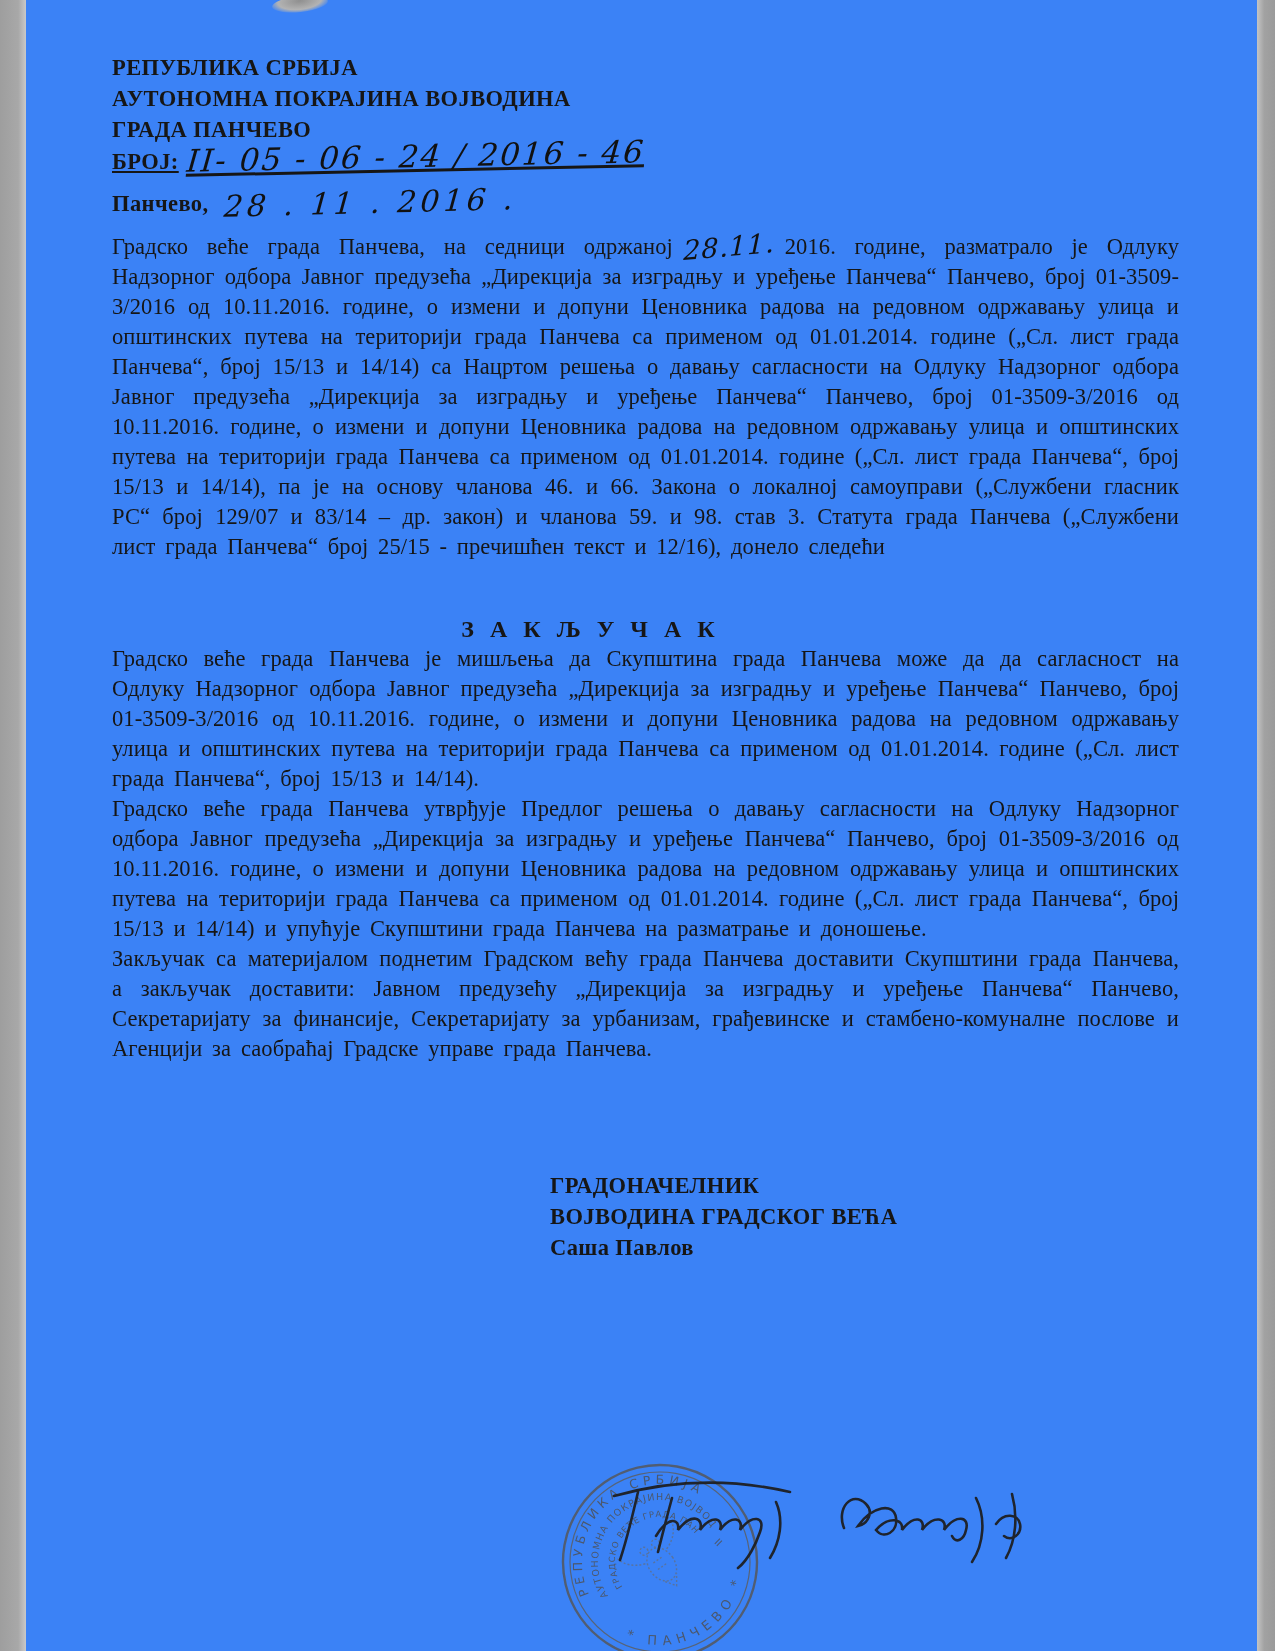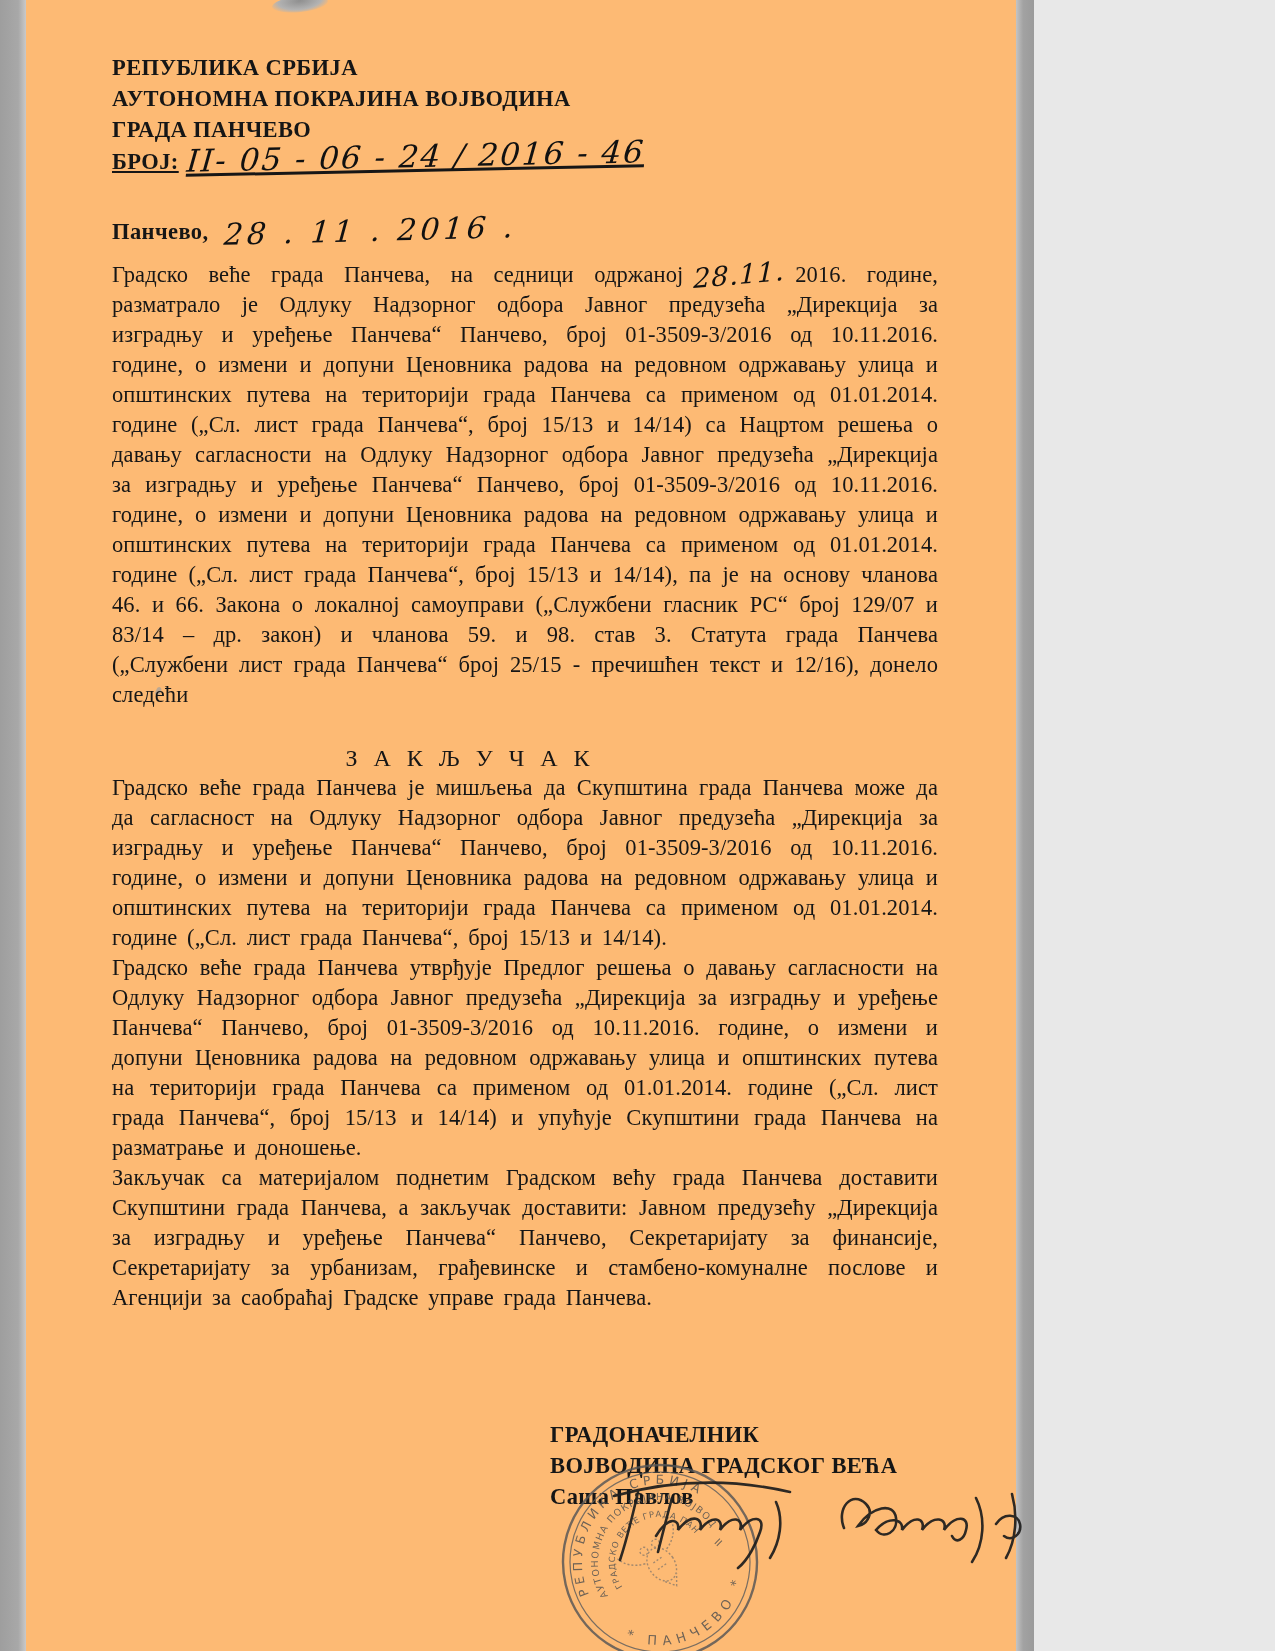--- a/index.html
+++ b/index.html
@@ -1,19 +1,19 @@
 <!DOCTYPE html>
 <html lang="sr"><head>
 <meta charset="utf-8">
 <style>
   html,body{margin:0;padding:0;background:#e8e8e8;}
   .page{
     position:relative;
-    width:1034px;height:1651px;
-    background:#fdba74;
+    width:1275px;height:1651px;
+    background:#3b82f6;
     overflow:hidden;
     font-family:"Liberation Serif", serif;
     color:#161616;
   }
   .scan-edge-left{
     position:absolute;left:0;top:0;width:26px;height:100%;
     background:linear-gradient(90deg,#9e9e9e 0%,#a8a8a8 70%,#c9c9c9 100%);
   }
   .scan-edge-right{
     position:absolute;right:0;top:0;width:18px;height:100%;
@@ -28,21 +28,21 @@
   .artifact-dot{
     position:absolute;left:156px;top:687px;width:5px;height:8px;
     background:#9f9f9f;border-radius:50% 50% 50% 0;transform:rotate(20deg);opacity:.7;
   }
   .content{
     position:absolute;top:0;left:0;right:0;
     padding:52px 96px 0 112px;
   }
   .hdr{font-weight:bold;font-size:22.5px;line-height:31px;letter-spacing:.4px;}
   .hdr-line{white-space:nowrap;}
-  .meta-line{display:flex;align-items:flex-start;white-space:nowrap;margin-top:28px;}
+  .meta-line{display:flex;align-items:flex-start;white-space:nowrap;}
   .number-line{height:42px;margin-top:1px;text-decoration:underline;}
   .place-line{height:44px;}
   .hand{
     font-family:"DejaVu Serif", serif;
     font-style:italic;
     font-weight:500;
     color:#111;
   }
   .hand-number{
     font-size:31px;line-height:30px;margin-left:8px;margin-top:-5px;
@@ -64,23 +64,23 @@
   p.para{
     margin:0;
     font-size:22.5px;
     line-height:30px;
     text-align:justify;
     word-spacing:4px;
     letter-spacing:.1px;
   }
   .p1{margin-top:44px;}
   .doc-title{
-    margin:33px 110px 0 0;
+    margin:52px 110px 0 0;
     text-align:center;
-    font-weight:normal;
+    font-weight:bold;
     font-size:24px;
     letter-spacing:5px;
     line-height:30px;
   }
   .p2{margin-top:72px;font-family:Liberation Serif, serif;}
   .p3{margin-top:30px;}
   .p4{margin-top:32px;}
   .p5{margin-top:30px;}
   .sig-block{
     margin-top:106px;

